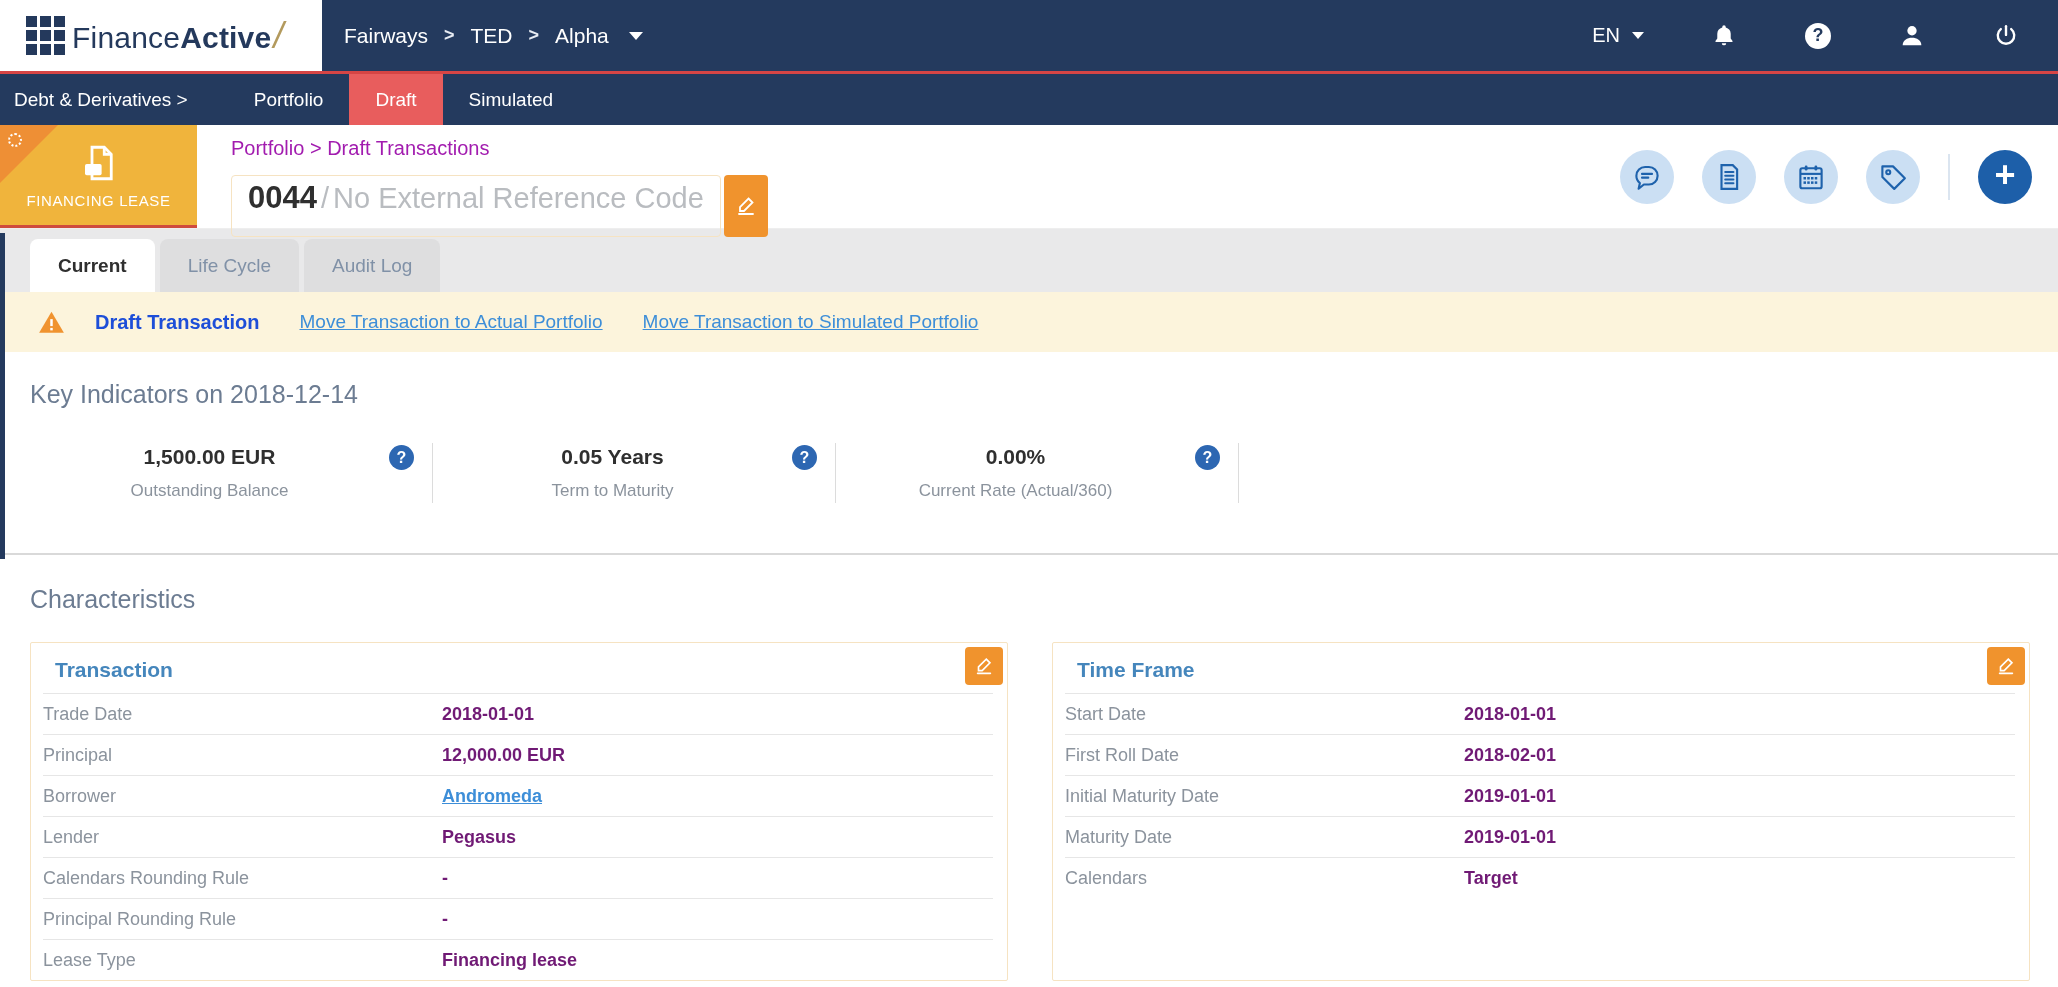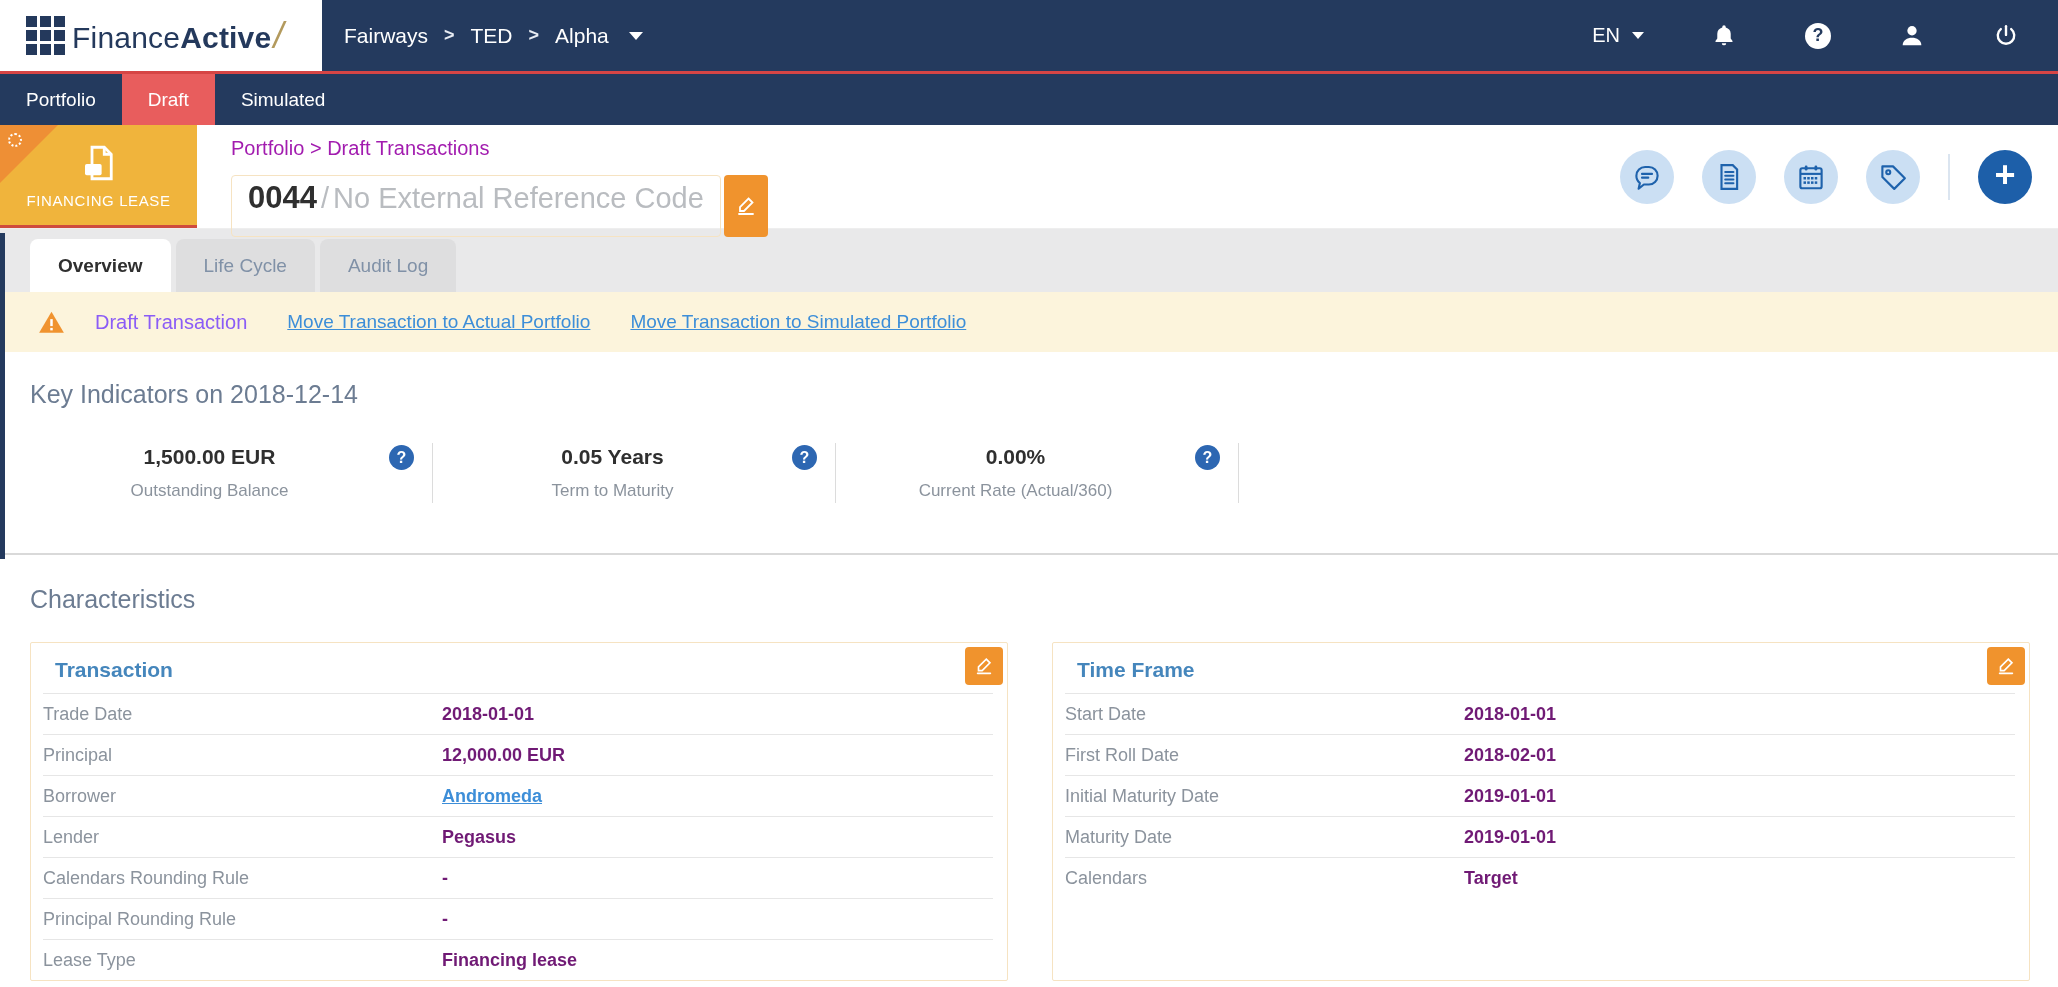--- a/index.html
+++ b/index.html
@@ -126,21 +126,21 @@
     background: #dededf; color: #8091a7; font-size: 19px;
     border-radius: 8px 8px 0 0; cursor: pointer;
   }
   .tab.active { background: #ffffff; color: #2f2f2f; font-weight: 700; }
 
   
   .warning-bar {
     height: 60px; background: #fcf4dc;
     display: flex; align-items: center; gap: 40px; padding-left: 38px;
   }
-  .warning-label { color: #8b5cf6; font-weight: 400; font-size: 20px; margin-left: -10px; }
+  .warning-label { color: #1d4ed8; font-weight: 700; font-size: 20px; margin-left: -10px; }
   .warning-link { color: #3d8ed8; font-size: 19px; text-decoration: underline; cursor: pointer; }
 
   
   .ki-panel { height: 203px; background: #fff; border-bottom: 2px solid #d9d9d9; padding: 28px 0 0 30px; }
   .ki-title { font-size: 25px; font-weight: 400; color: #6c7c92; }
   .ki-row { display: flex; margin-top: 34px; }
   .ki-col { flex: 0 0 403px; display: flex; border-right: 1px solid #dcdcdc; padding: 2px 18px 2px 0; }
   .ki-center { flex: 1; text-align: center; }
   .ki-value { font-size: 21px; font-weight: 700; color: #2f2f2f; }
   .ki-label { font-size: 17px; color: #8b939d; margin-top: 12px; }
@@ -223,20 +223,21 @@
     <span class="tn-icon">
       <svg width="26" height="26" viewBox="0 0 24 24" fill="none" stroke="#ffffff" stroke-width="2.2" stroke-linecap="round">
           <path d="M12 3v8"></path>
           <path d="M16.8 5.6a7.6 7.6 0 1 1-9.6 0"></path>
         </svg>
     </span>
   </div>
 </div>
 
 <div class="subnav">
+  <span class="subnav-item first">Debt &amp; Derivatives &gt;</span>
   <span class="subnav-item">Portfolio</span>
   <span class="subnav-item active">Draft</span>
   <span class="subnav-item">Simulated</span>
 </div>
 
 <div class="page-header">
   <div class="badge">
     <div class="badge-corner"></div>
     <div class="badge-spinner"></div>
     <svg width="42" height="42" viewBox="0 0 24 24">
@@ -304,21 +305,21 @@
     <div class="action-divider"></div>
     <button class="add-circle">
         <span>+</span>
       </button>
   </div>
 </div>
 
 <div class="left-strip"></div>
 
 <div class="tabs-row">
-  <div class="tab active">Overview</div>
+  <div class="tab active">Current</div>
   <div class="tab">Life Cycle</div>
   <div class="tab">Audit Log</div>
 </div>
 
 <div class="warning-bar">
   <svg width="27" height="27" viewBox="0 0 24 24">
       <path d="M12 2.5 23 21H1z" fill="#f0932f"></path>
       <rect x="10.9" y="9" width="2.2" height="6.2" fill="#ffffff"></rect>
       <rect x="10.9" y="16.8" width="2.2" height="2.2" fill="#ffffff"></rect>
     </svg>

